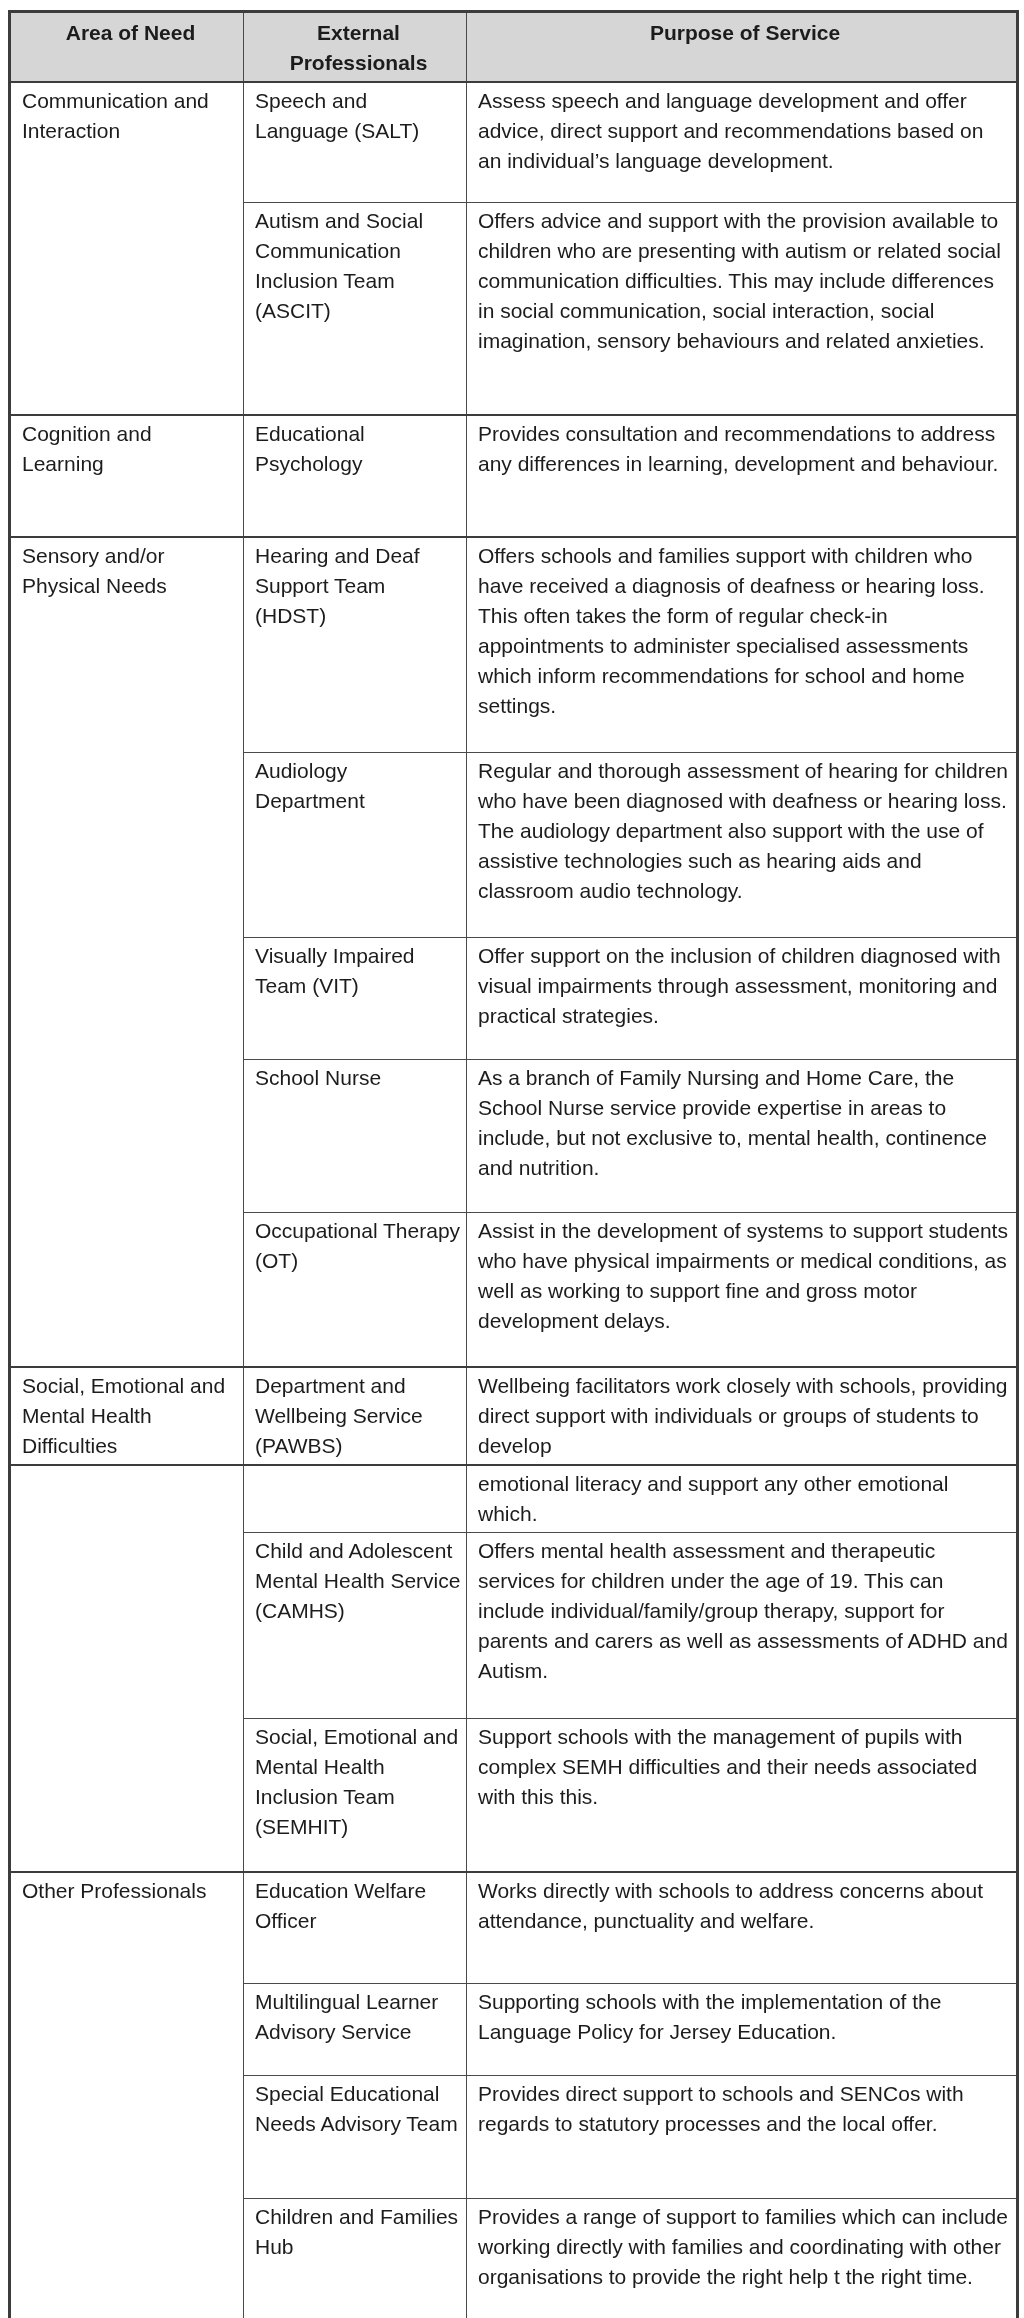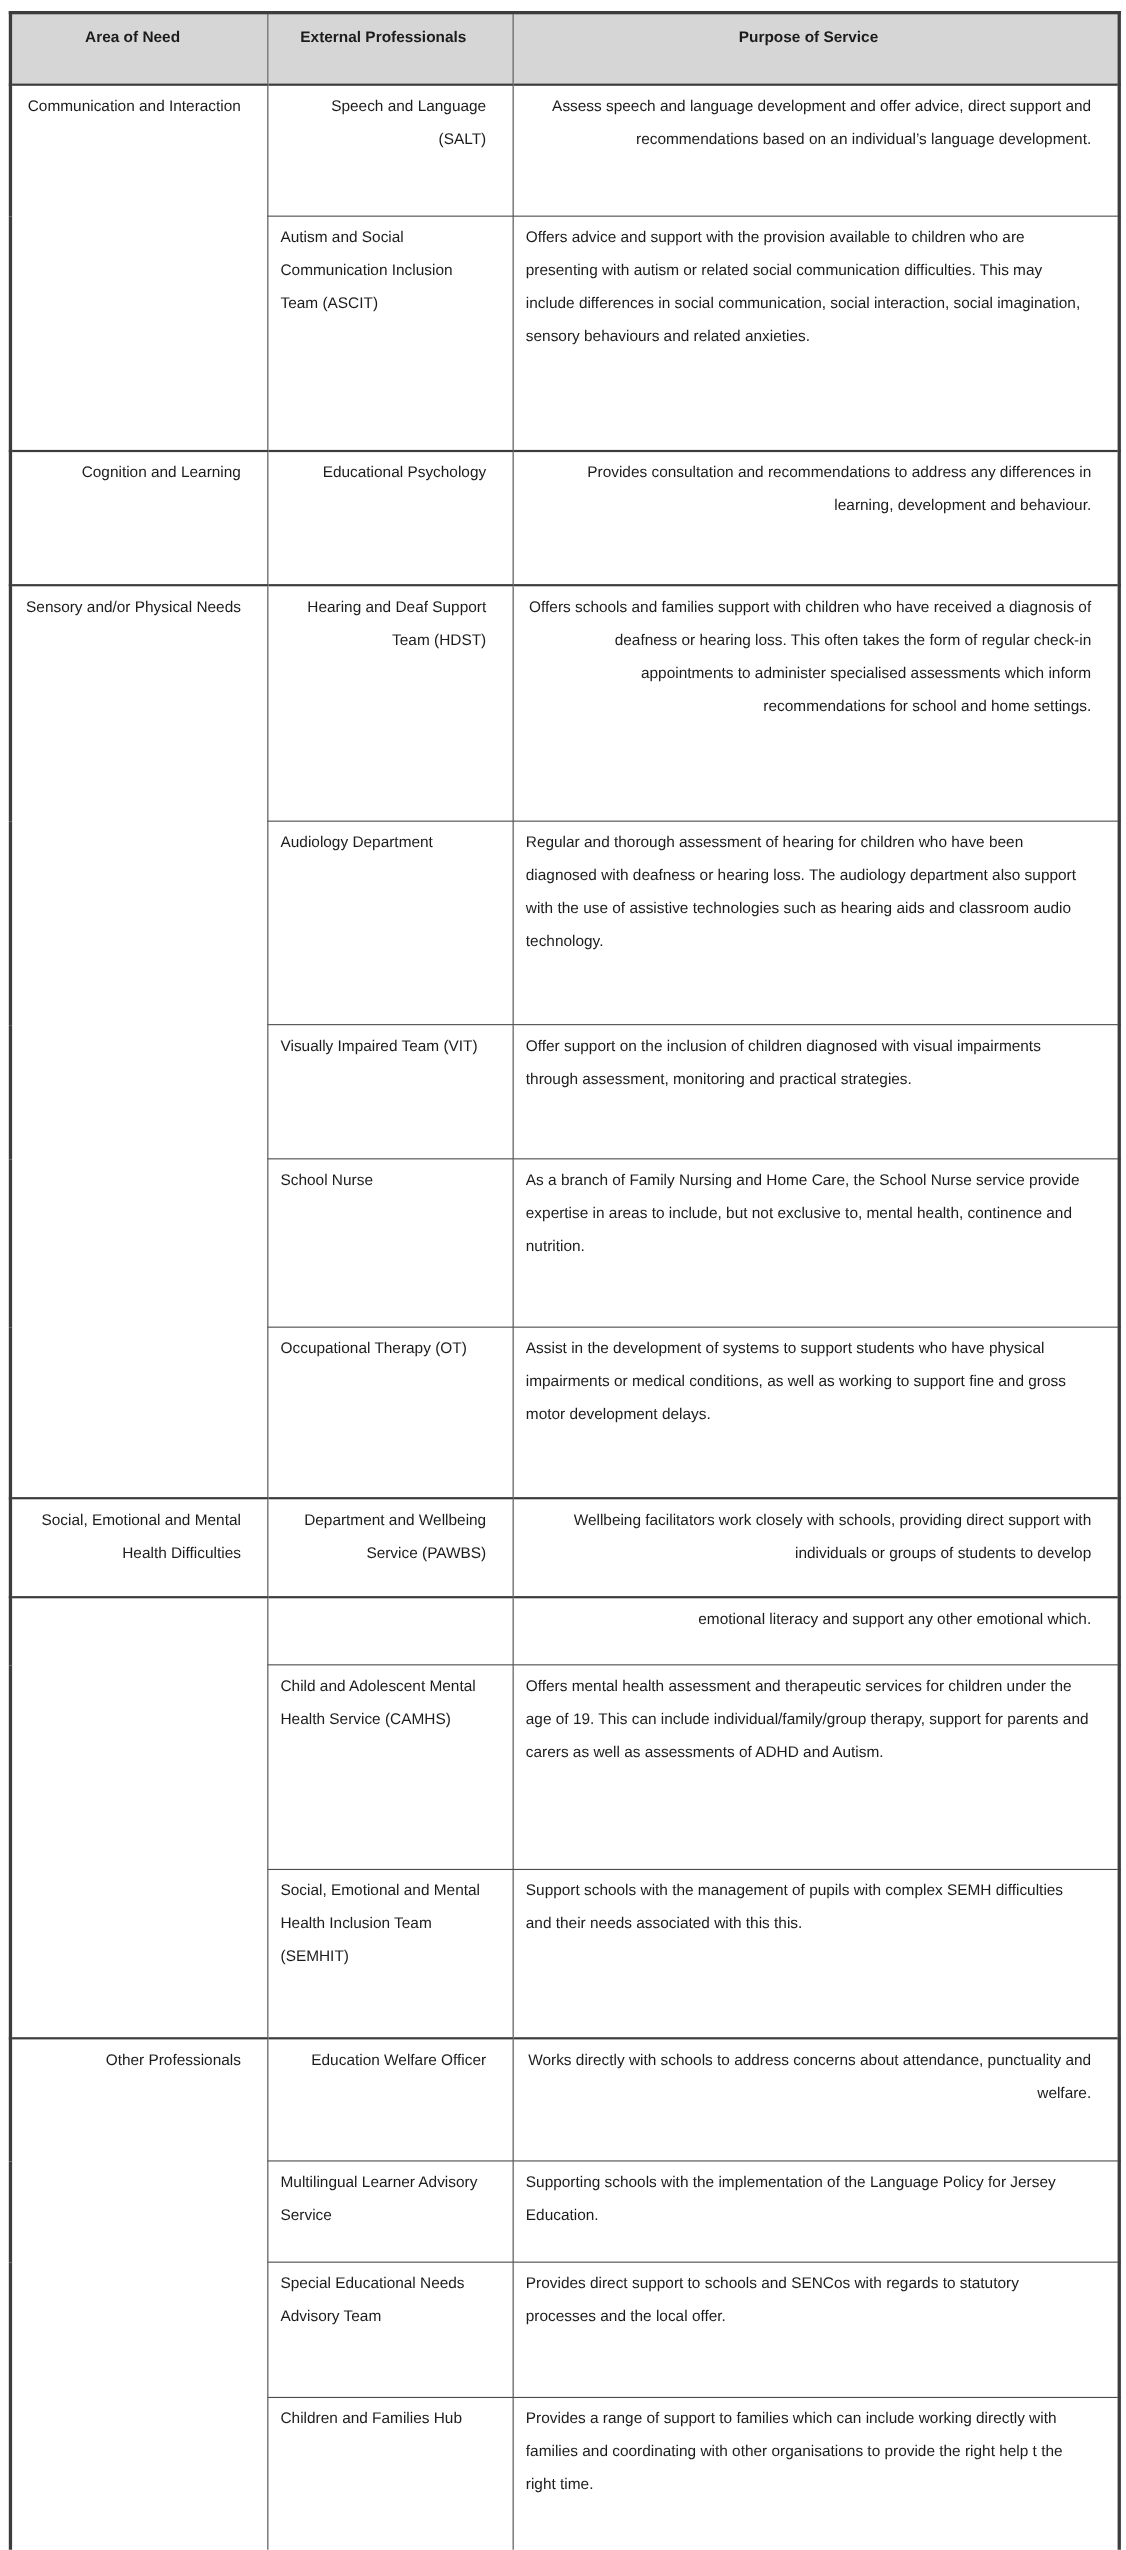--- a/index.html
+++ b/index.html
@@ -16,37 +16,36 @@
     table-layout: fixed;
     width: 1008px;
     border: 3px solid #3c3c3c;
     color: #1c1c1c;
   }
   table.services th,
   table.services td {
     border: 1.5px solid #4a4a4a;
     vertical-align: top;
     text-align: left;
-    padding: 3px 24px 3px 11px;
-    font-size: 14px;
+    padding: 3px 4px 3px 11px;
+    font-size: 21px;
     line-height: 30px;
     overflow: hidden;
     word-wrap: break-word;
   }
   table.services th {
     background: #d6d6d6;
     font-weight: bold;
     text-align: center;
     vertical-align: top;
     padding-top: 5px;
   }
   tr.group-start > th,
   tr.group-start > td {
     border-top: 2.5px solid #3c3c3c;
-    text-align: right;
   }
 </style>
 </head>
 <body>
 
 <div class="page">
   <table class="services">
     <colgroup>
       <col style="width:234px">
       <col style="width:223px">

